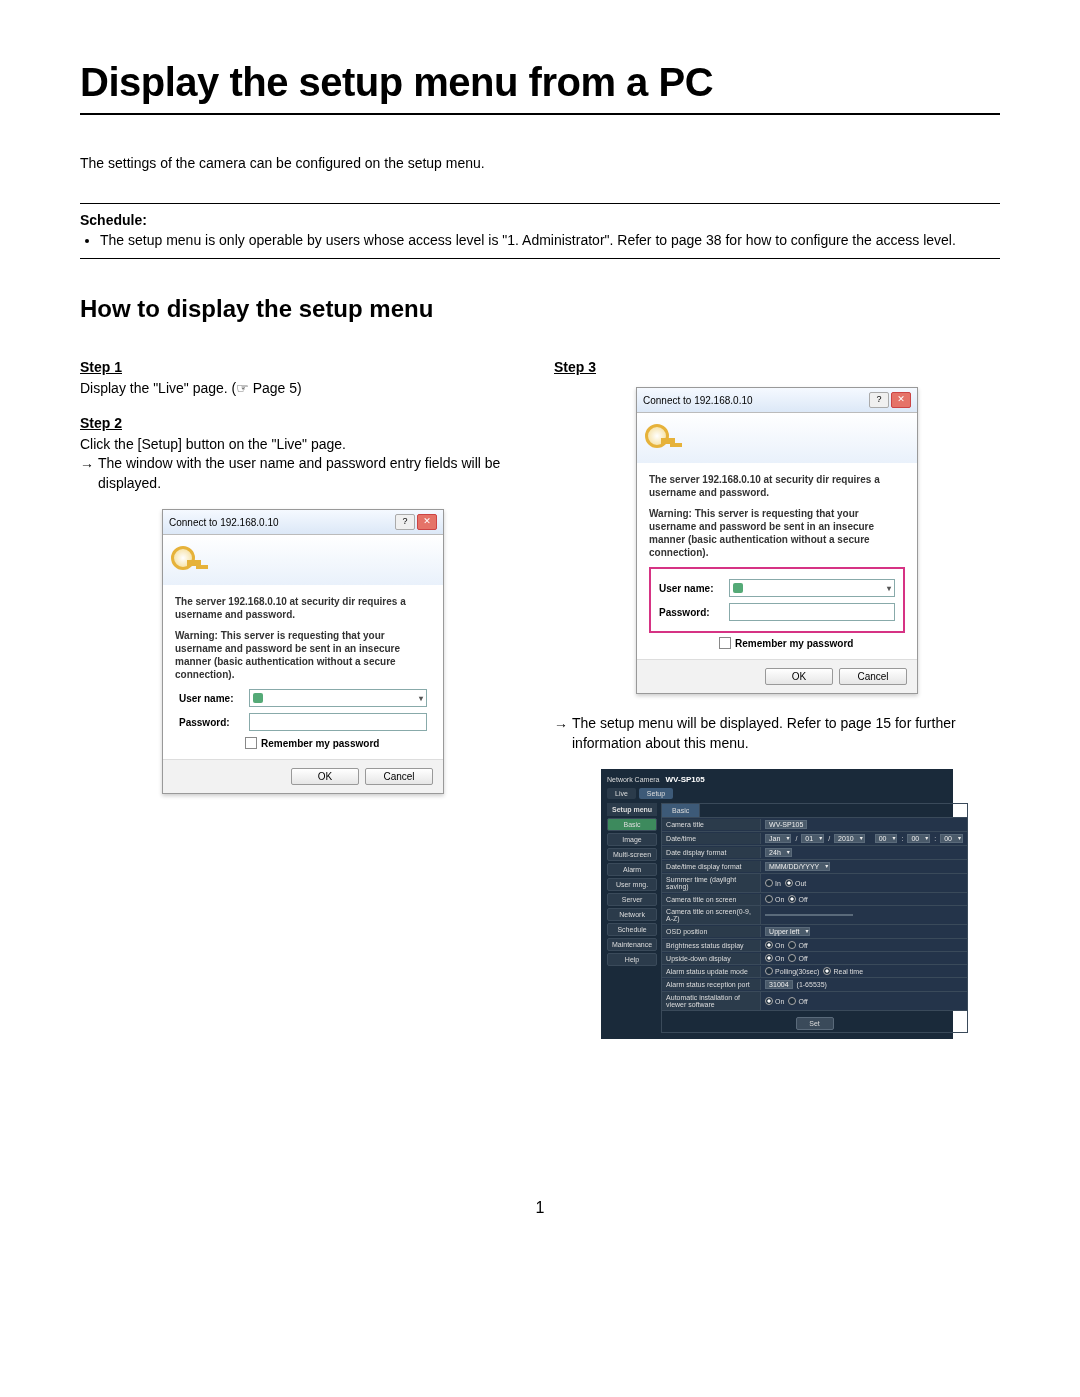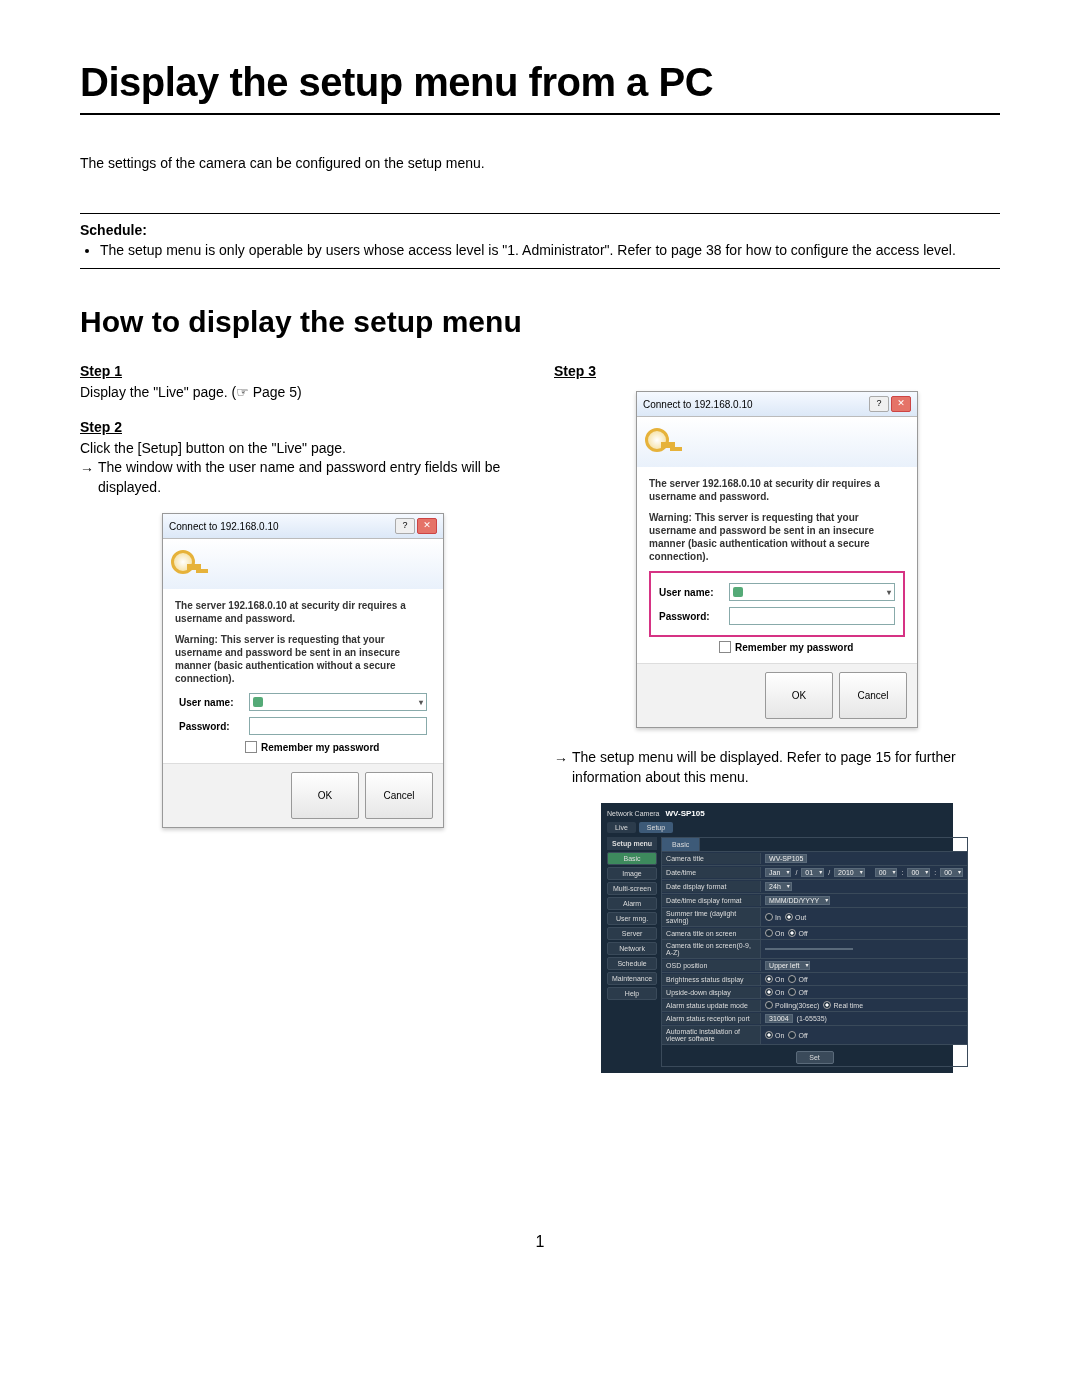--- a/index.html
+++ b/index.html
@@ -12,30 +12,30 @@
   }
   h1 {
     font-family: "Arial Narrow", Arial, sans-serif;
     font-stretch: condensed;
     font-size: 40px;
     font-weight: bold;
     margin: 0 0 8px 0;
     letter-spacing: -0.5px;
   }
   .title-rule { border-bottom: 2px solid #000; margin-bottom: 40px; }
-  .intro { margin-bottom: 42px; }
+  .intro { margin-bottom: 32px; }
   .important-box {
     border-top: 1px solid #000;
     border-bottom: 1px solid #000;
     padding: 8px 0 10px 0;
     margin-bottom: 36px;
   }
   .important-box .label { font-weight: bold; margin-bottom: 4px; }
   .important-box ul { margin: 0; padding-left: 20px; }
-  h2 { font-size: 30px; font-weight: bold; margin: 0 0 24px 0; }
+  h2 { font-size: 24px; font-weight: bold; margin: 0 0 36px 0; }
   .columns { display: flex; gap: 28px; }
   .col { flex: 1; }
   .step-label { font-weight: bold; text-decoration: underline; margin-bottom: 4px; }
   .step-body { margin-bottom: 16px; line-height: 1.4; }
   .arrow-line { display: flex; gap: 4px; }
   .arrow-line .arrow { flex-shrink: 0; }
 
   
   .dialog {
     width: 280px;
@@ -89,21 +89,21 @@
   .dialog .form-row .field.dd::after { content: "▾"; margin-left: auto; font-size: 8px; color:#555; }
   .dialog .form-row .field .fav { width:10px; height:10px; background:#5a7; border-radius:2px; margin-right:3px; }
   .dialog .remember { margin-left: 70px; display: flex; align-items: center; gap: 4px; margin-top: 4px; }
   .dialog .remember .cb { width:10px; height:10px; border:1px solid #888; }
   .dialog .buttons {
     display: flex; justify-content: flex-end; gap: 6px;
     padding: 8px 10px;
     background: #f2f2f2; border-top: 1px solid #ddd;
   }
   .dialog .buttons .btn {
-    min-width: 50px; padding: 17px 8px; border: 1px solid #999;
+    min-width: 50px; padding: 2px 8px; border: 1px solid #999;
     background: linear-gradient(#fff,#e6e6e6); border-radius: 2px; text-align: center;
   }
   .dialog.highlight .form-area { border: 2px solid #d63384; padding: 4px; }
 
   
   .setup {
     width: 340px;
     margin: 12px auto 0 auto;
     background: #1a2a3a;
     padding: 6px;

